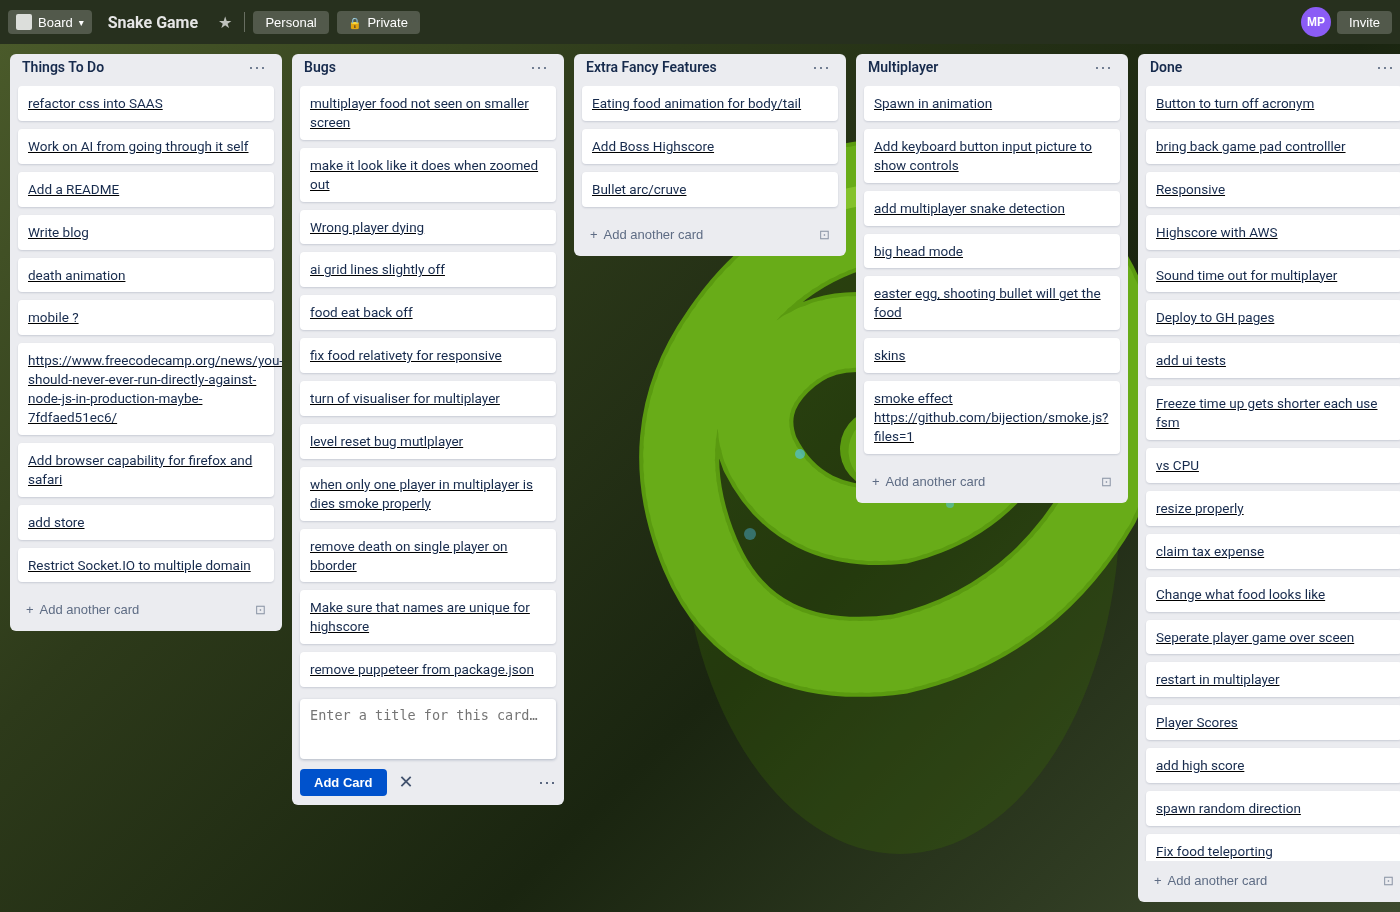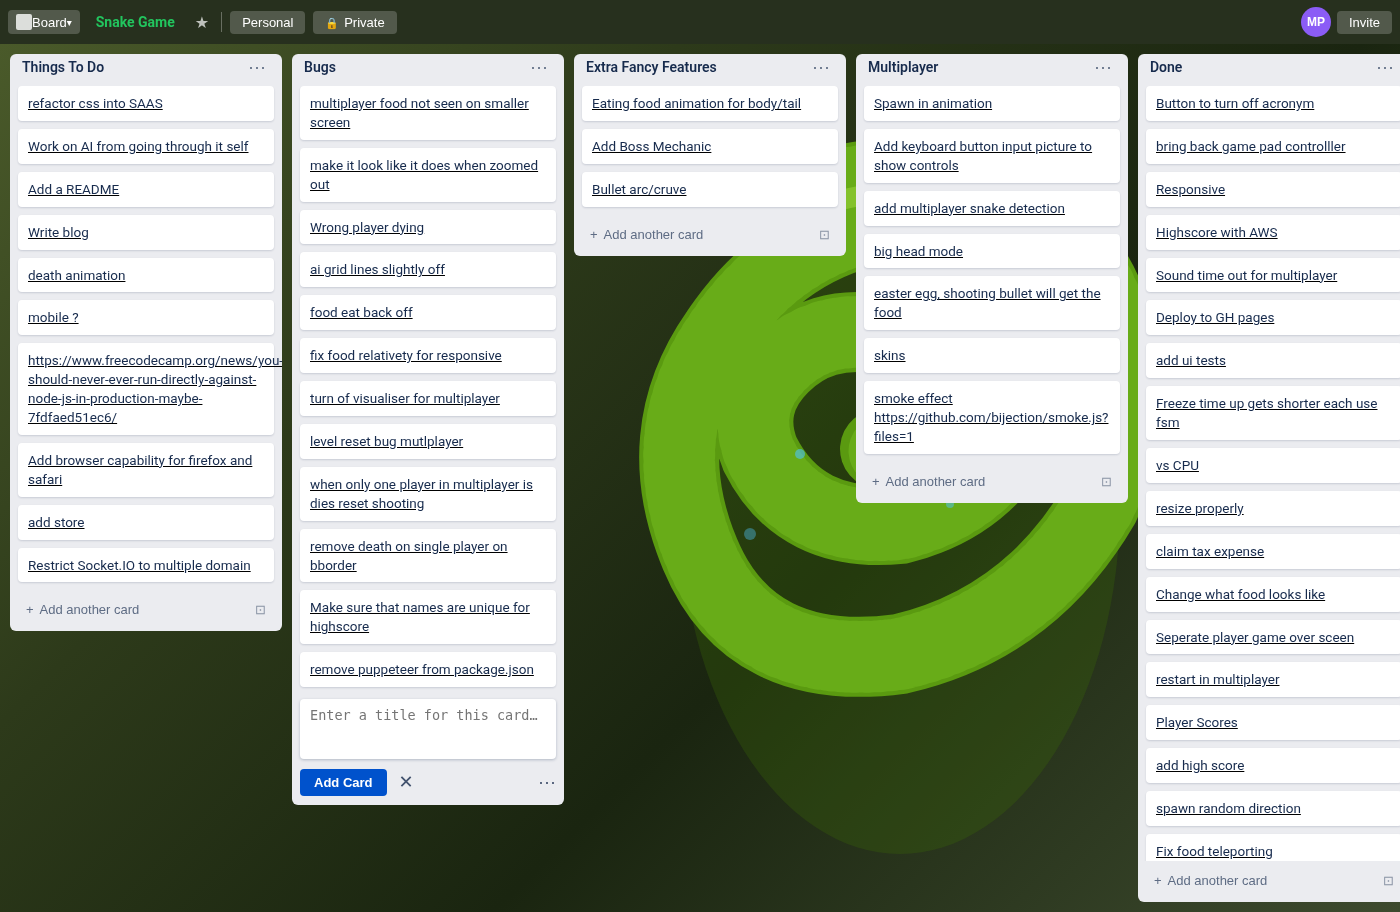--- a/index.html
+++ b/index.html
@@ -16,37 +16,38 @@
       height: 44px;
       display: flex;
       align-items: center;
       padding: 0 8px;
       gap: 8px;
       flex-shrink: 0;
     }
     .header-board-btn {
       display: flex;
       align-items: center;
+      gap: 6px;
       background: rgba(255,255,255,0.2);
       border: none;
       color: #fff;
       padding: 4px 8px;
       border-radius: 4px;
       cursor: pointer;
       font-size: 13px;
     }
     .header-board-icon {
       width: 16px; height: 16px;
       background: rgba(255,255,255,0.8);
       border-radius: 2px;
       display: inline-block;
     }
     .board-title {
-      color: #22c55e;
-      font-size: 14px;
+      color: #e5e5e5;
+      font-size: 16px;
       font-weight: 700;
       padding: 4px 8px;
     }
     .star-btn {
       background: none;
       border: none;
       color: rgba(255,255,255,0.7);
       cursor: pointer;
       font-size: 16px;
       padding: 4px;
@@ -349,42 +350,42 @@
         </div>
         <div class="cards-container">
           <div class="card">multiplayer food not seen on smaller screen</div>
           <div class="card">make it look like it does when zoomed out</div>
           <div class="card">Wrong player dying</div>
           <div class="card">ai grid lines slightly off</div>
           <div class="card">food eat back off</div>
           <div class="card">fix food relativety for responsive</div>
           <div class="card">turn of visualiser for multiplayer</div>
           <div class="card">level reset bug mutlplayer</div>
-          <div class="card">when only one player in multiplayer is dies reset shooting</div>
+          <div class="card">when only one player in multiplayer is dies smoke properly</div>
           <div class="card">remove death on single player on bborder</div>
           <div class="card">Make sure that names are unique for highscore</div>
           <div class="card">remove puppeteer from package.json</div>
         </div>
         <div class="add-card-form">
           <textarea class="add-card-input" placeholder="Enter a title for this card…" style=""></textarea>
           <div class="add-card-actions">
             <button class="add-card-submit">Add Card</button>
             <button class="add-card-cancel">✕</button>
             <button class="add-card-more">···</button>
           </div>
         </div>
       </div>
       <div class="column">
         <div class="column-header">
           <span class="column-title">Extra Fancy Features</span>
           <button class="col-menu-btn">···</button>
         </div>
         <div class="cards-container">
           <div class="card">Eating food animation for body/tail</div>
-          <div class="card">Add Boss Mechanic</div>
+          <div class="card">Add Boss Highscore</div>
           <div class="card">Bullet arc/cruve</div>
         </div>
         <div class="add-card-area">
           <button class="add-card-btn">
             <span>+</span>
             <span>Add another card</span>
             <span class="copy-icon" style="margin-left: auto;">⊡</span>
           </button>
         </div>
       </div>

